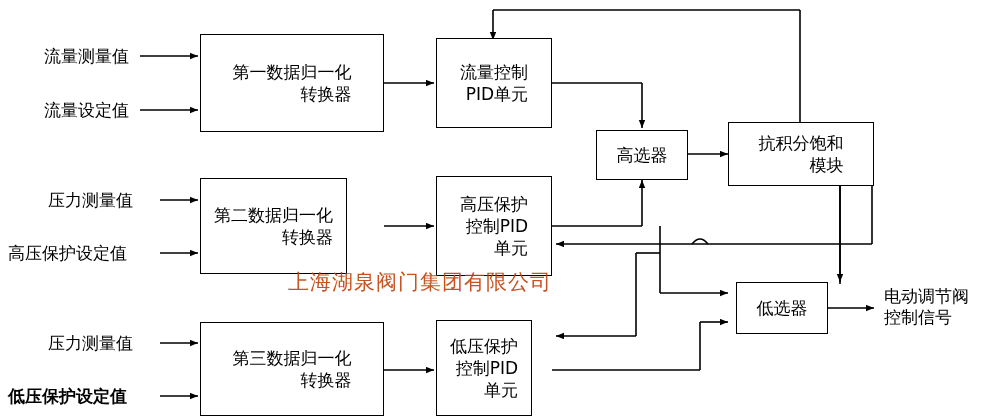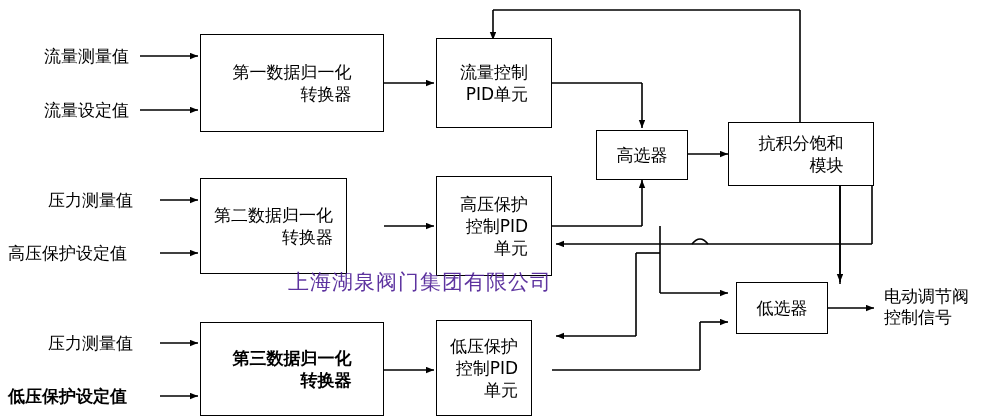--- a/index.html
+++ b/index.html
@@ -42,21 +42,21 @@
     position: absolute;
     color: #000000;
     font-size: 17px;
     line-height: 1.25;
     text-align: left;
     white-space: pre-line;
     z-index: 3;
   }
   .watermark {
     position: absolute;
-    color: #4c1d95;
+    color: #c2410c;
     font-size: 21px;
     letter-spacing: 1px;
     white-space: nowrap;
     z-index: 4;
     opacity: 0.9;
   }
 </style>
 </head>
 <body>
 
@@ -137,21 +137,21 @@
 转换器</div>
   <div class="box" style="left:436px; top:38px; width:116px; height:90px;">流量控制
 PID单元</div>
 
   <div class="box" style="left:200px; top:178px; width:147px; height:96px;">第二数据归一化
 转换器</div>
   <div class="box" style="left:436px; top:176px; width:116px; height:100px;">高压保护
 控制PID
 单元</div>
 
-  <div class="box" style="left:200px; top:322px; width:184px; height:94px;font-weight:bold;">第三数据归一化
+  <div class="box" style="left:200px; top:322px; width:184px; height:94px;">第三数据归一化
 转换器</div>
   <div class="box" style="left:436px; top:320px; width:96px; height:96px;">低压保护
 控制PID
 单元</div>
 
   <div class="box" style="left:596px; top:130px; width:92px; height:50px;">高选器</div>
   <div class="box" style="left:728px; top:122px; width:146px; height:64px;">抗积分饱和
 模块</div>
   <div class="box" style="left:736px; top:282px; width:92px; height:52px;">低选器</div>
 

